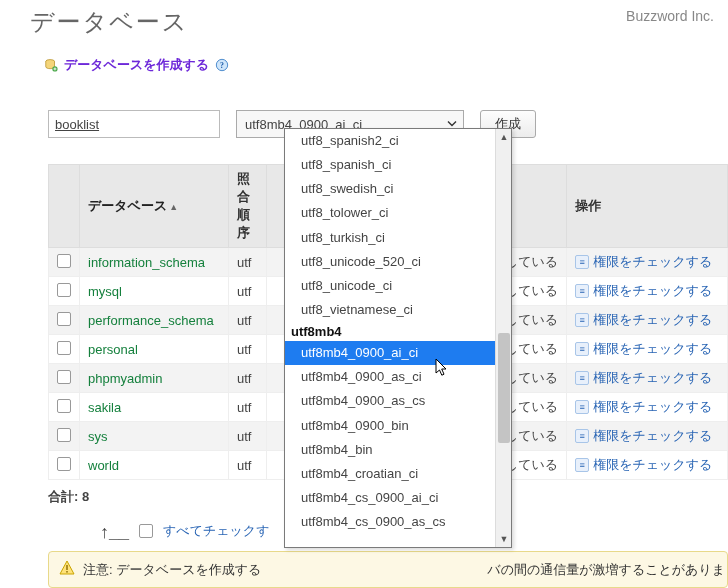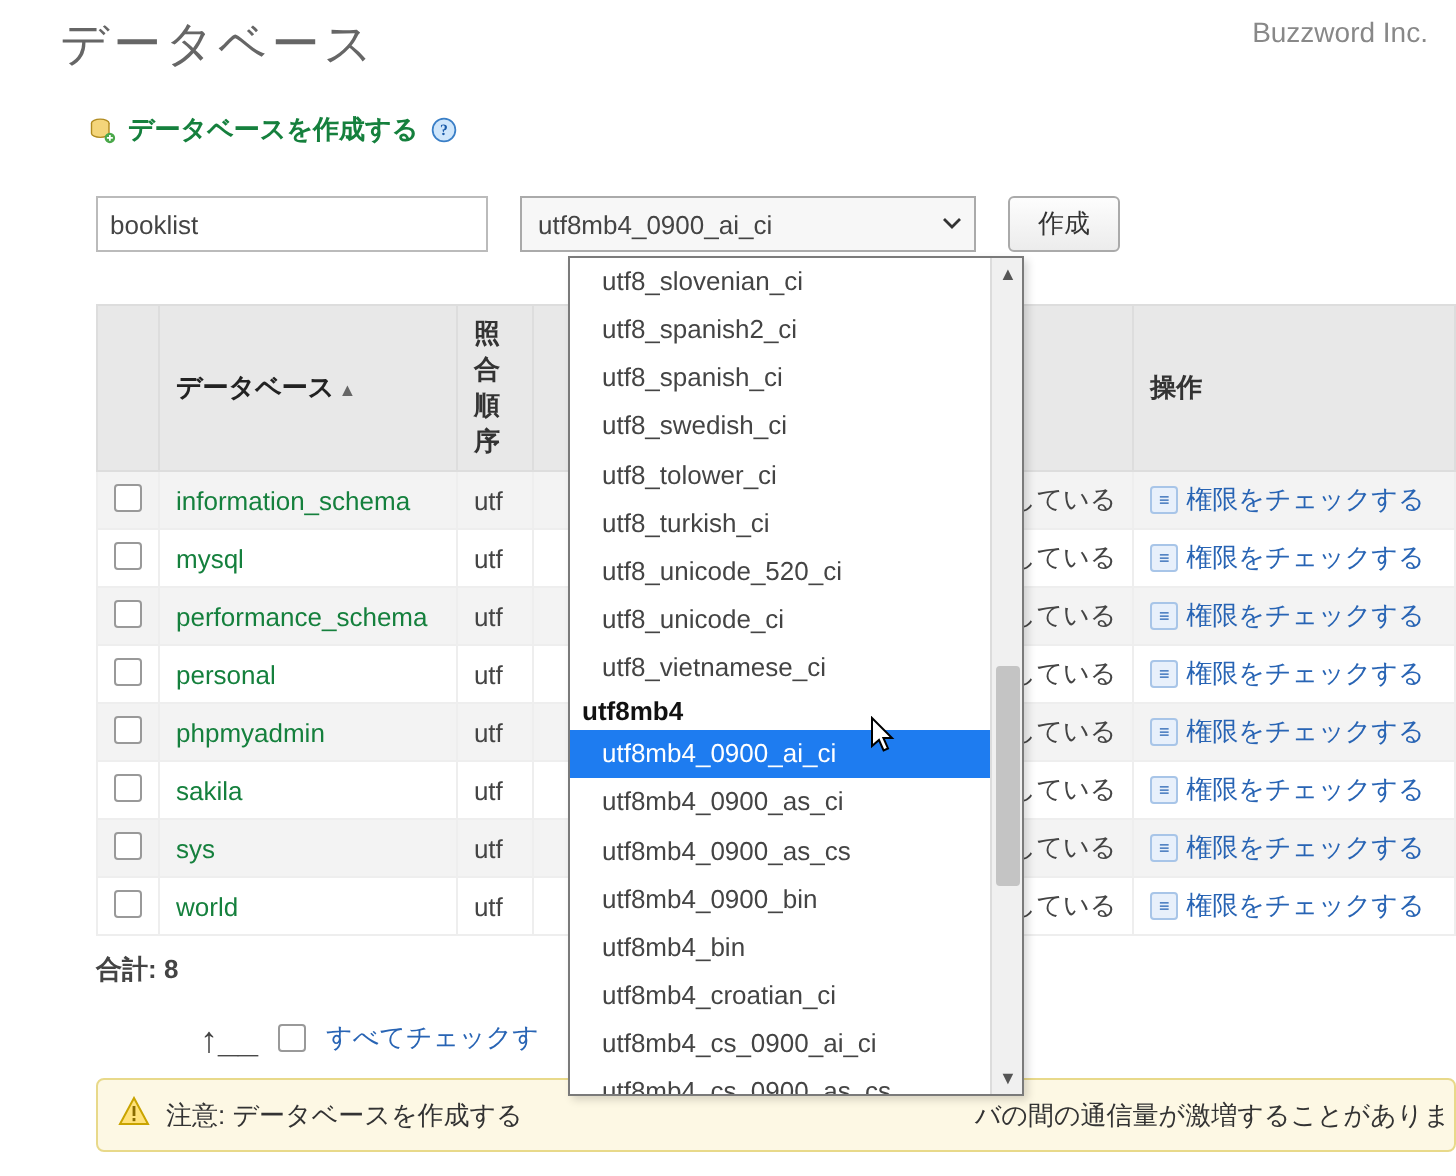--- a/index.html
+++ b/index.html
@@ -26,46 +26,47 @@
     position: absolute;
     top: 8px;
     right: 14px;
     color: #888;
     font-size: 14px;
   }
   .create-row {
     display: flex;
     align-items: center;
     gap: 6px;
-    margin: 0 0 24px 14px;
-    font-weight: bold;
-    color: #15803d;
+    margin: 0 0 36px 14px;
+    font-weight: bold;
+    color: #6d28d9;
   }
   .create-row .db-icon {
     width: 14px; height: 14px;
     display: inline-block;
   }
   .help-icon {
     width: 14px; height: 14px;
     display: inline-block;
   }
   .form-row {
     display: flex;
     align-items: center;
     gap: 16px;
     margin-left: 18px;
     margin-bottom: 26px;
   }
   .text-input {
-    width: 196px;
+    width: 172px;
     height: 28px;
     border: 1px solid #bbb;
     padding: 3px 6px;
     font-size: 13px;
     color: #444;
+    text-decoration: underline;
   }
   .select-box {
     width: 228px;
     height: 28px;
     border: 1px solid #aaa;
     background: #f7f7f7;
     position: relative;
     display: flex;
     align-items: center;
     padding: 0 22px 0 8px;
@@ -395,21 +396,20 @@
     </span>
     <span>注意: データベースを作成する</span>
     <span style="flex:0 0 210px;"></span>
     <span>バの間の通信量が激増することがありま</span>
   </div>
 
 </div>
 
 <div class="dropdown">
   <div class="dropdown-inner" id="dd-inner">
-    <div class="opt">utf8_slovenian_ci</div>
       <div class="opt">utf8_spanish2_ci</div>
       <div class="opt">utf8_spanish_ci</div>
       <div class="opt">utf8_swedish_ci</div>
       <div class="opt">utf8_tolower_ci</div>
       <div class="opt">utf8_turkish_ci</div>
       <div class="opt">utf8_unicode_520_ci</div>
       <div class="opt">utf8_unicode_ci</div>
       <div class="opt">utf8_vietnamese_ci</div>
       <div class="group">utf8mb4</div>
       <div class="opt hl">utf8mb4_0900_ai_ci</div>

